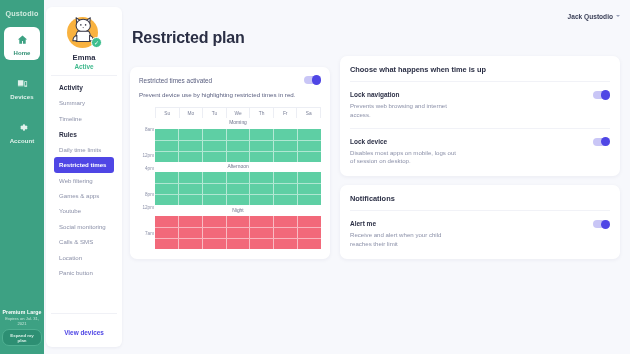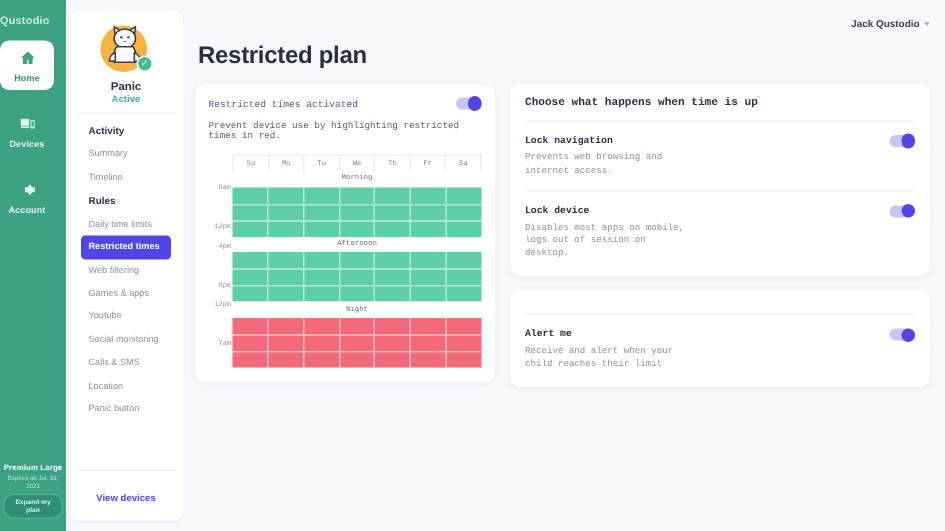--- a/index.html
+++ b/index.html
@@ -8,21 +8,21 @@
     font-family: "Liberation Sans", sans-serif;
     background: #f7f8fc;
     overflow: hidden;
   }
   .app { position: relative; width: 630px; height: 354px; display: flex; }
 
   
   .rail {
     width: 44px; height: 354px;
     background: #3da183;
-    display: flex; flex-direction: column; align-items: flex-start;
+    display: flex; flex-direction: column; align-items: center;
     padding-top: 9px;
     flex: 0 0 44px;
     position: relative;
   }
   .rail-logo {
     color: #cfeade; font-size: 7.2px; letter-spacing: .2px;
     font-weight: 600; margin-bottom: 9px;
   }
   .rail-item {
     width: 36px; height: 33px;
@@ -101,21 +101,21 @@
   .topbar { height: 20px; display: flex; align-items: center; justify-content: flex-end; }
   .user { display: flex; align-items: center; gap: 3px; cursor: pointer; }
   .user-name { font-size: 6.6px; color: #3a3f57; font-weight: 600; }
   .chev { width: 0; height: 0; border-left: 2.4px solid transparent; border-right: 2.4px solid transparent; border-top: 2.8px solid #9aa0b8; }
 
   .page-title {
     font-size: 16px; color: #2b2f45; font-weight: 700;
     margin: 3px 0 9px 2px; letter-spacing: -.2px;
   }
 
-  .cols { display: flex; gap: 10px; align-items: flex-start; font-family: Liberation Mono, monospace; }
+  .cols { display: flex; gap: 10px; align-items: flex-end; }
   .col-left { flex: 0 0 200px; }
   .col-right { flex: 1; min-width: 0; }
 
   .card {
     background: #ffffff; border-radius: 7px;
     box-shadow: 0 1px 4px rgba(32,38,80,.06);
   }
 
   
   .sched { padding: 9px 9px 10px; }
@@ -224,21 +224,21 @@
             <path d="M16 23c-2 3-3 8-2 13h18c1-5 0-10-2-13z"></path>
             <path d="M15 28c-3 1-5 4-5 7h5z"></path>
             <path d="M31 28c3 1 5 4 5 7h-5z"></path>
           </g>
           <circle cx="20" cy="15" r="1" fill="#3b3b4a"></circle>
           <circle cx="26" cy="15" r="1" fill="#3b3b4a"></circle>
           <path d="M22 18h2l-1 1.4z" fill="#3b3b4a"></path>
         </svg>
         <div class="avatar-badge">✓</div>
       </div>
-      <div class="profile-name">Panic</div>
+      <div class="profile-name">Emma</div>
       <div class="profile-status">Active</div>
     </div>
 
     <div class="menu">
       <div class="menu-head">Activity</div>
       <div class="menu-item">Summary</div>
       <div class="menu-item">Timeline</div>
 
       <div class="menu-head">Rules</div>
       <div class="menu-item">Daily time limits</div>
@@ -419,20 +419,21 @@
               <span class="opt-name">Lock device</span>
               <span class="toggle">
                   <span class="knob"></span>
                 </span>
             </div>
             <div class="opt-desc">Disables most apps on mobile,  logs out of session on desktop.</div>
           </div>
         </div>
 
         <div class="card panel panel2">
+          <div class="panel-title">Notifications</div>
           <div class="sep"></div>
 
           <div class="opt">
             <div class="opt-row">
               <span class="opt-name">Alert me</span>
               <span class="toggle">
                   <span class="knob"></span>
                 </span>
             </div>
             <div class="opt-desc">Receive and alert when your child  reaches their limit</div>

